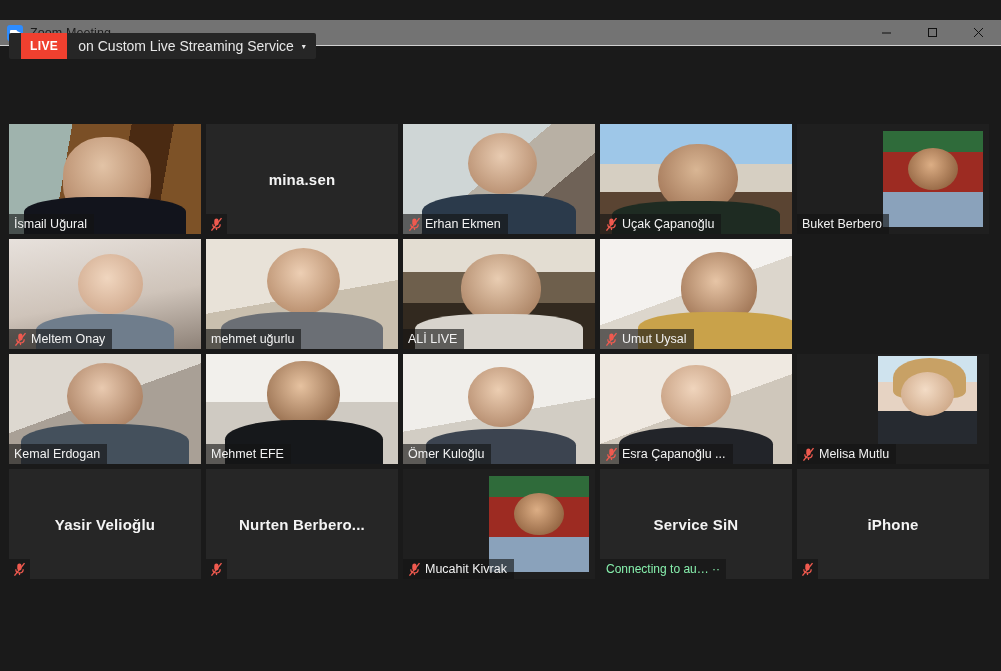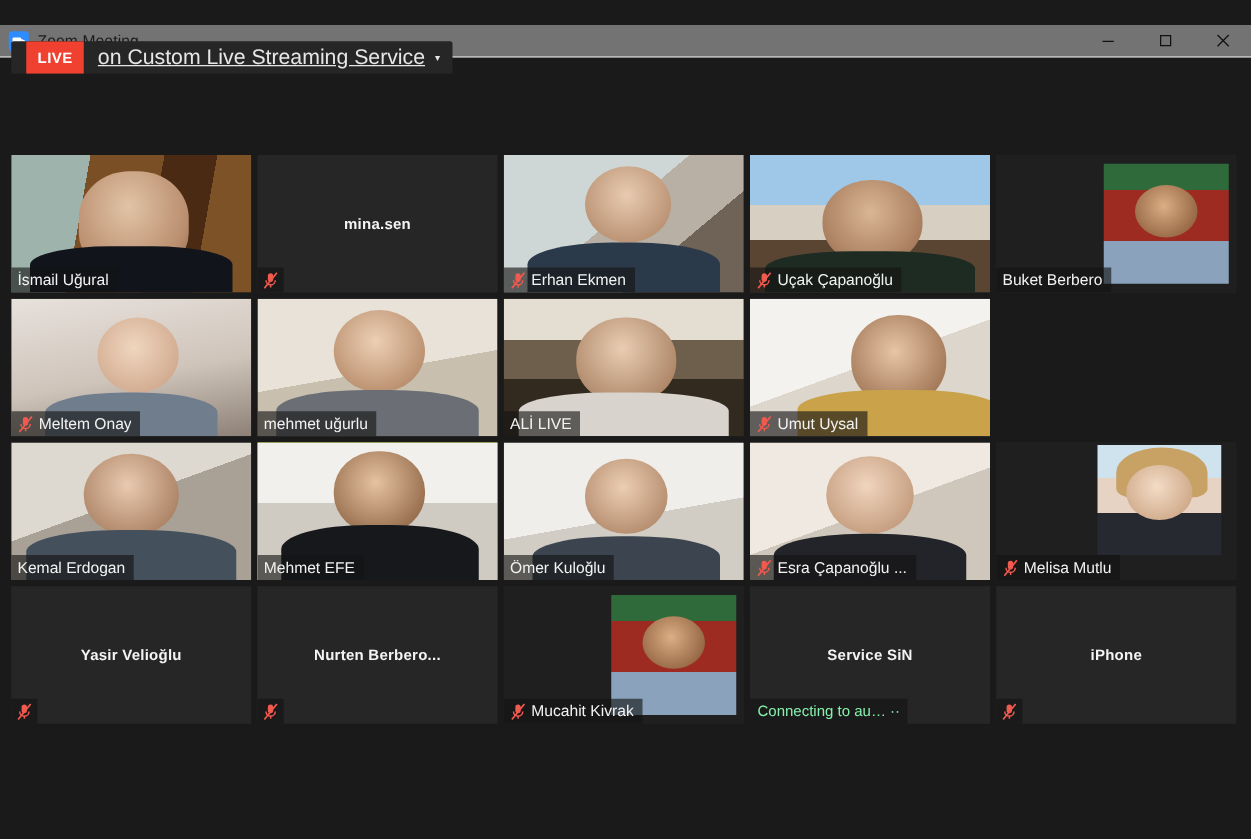--- a/index.html
+++ b/index.html
@@ -44,22 +44,22 @@
     position:absolute;left:9px;top:33px;
     height:26px;display:flex;align-items:stretch;
     background:#262626;border-radius:2px;overflow:hidden;padding-left:12px;
   }
   #live-badge{
     background:#f0402f;color:#fff;font-size:12px;font-weight:bold;
     letter-spacing:.4px;display:flex;align-items:center;justify-content:center;
     padding:0 9px;
   }
   #live-label{
-    color:#e7e7e7;font-size:17px;display:flex;align-items:center;
-    padding:0 8px 0 11px;white-space:nowrap;text-decoration:underline;
+    color:#e7e7e7;font-size:14px;display:flex;align-items:center;
+    padding:0 8px 0 11px;white-space:nowrap;
   }
   #live-caret{
     display:flex;align-items:center;padding-right:10px;color:#e7e7e7;font-size:8px;
   }
   
   #grid{
     position:absolute;left:9px;top:124px;width:983px;
     display:flex;flex-direction:column;gap:5px;
   }
   .grid-row{display:flex;gap:5px;}
@@ -78,21 +78,21 @@
     height:20px;padding:0 7px 0 5px;max-width:100%;box-sizing:border-box;
   }
   .nameplate .nm{
     color:#f2f2f2;font-size:12.5px;white-space:nowrap;overflow:hidden;
     text-overflow:ellipsis;
   }
   .nameplate.iconly{padding:0 4px;}
   
   .bigname{
     position:absolute;inset:0;display:flex;align-items:center;justify-content:center;
-    color:#f4f4f4;font-size:12px;font-weight:bold;letter-spacing:.2px;
+    color:#f4f4f4;font-size:15px;font-weight:bold;letter-spacing:.2px;
     text-align:center;padding:0 10px;box-sizing:border-box;
   }
   .status{
     position:absolute;left:0;bottom:0;height:20px;padding:0 6px;
     background:rgba(20,20,20,.62);display:flex;align-items:center;
     color:#86efac;font-size:12px;white-space:nowrap;
   }
   
   .mic{width:13px;height:15px;flex:0 0 auto;display:block;}
   

